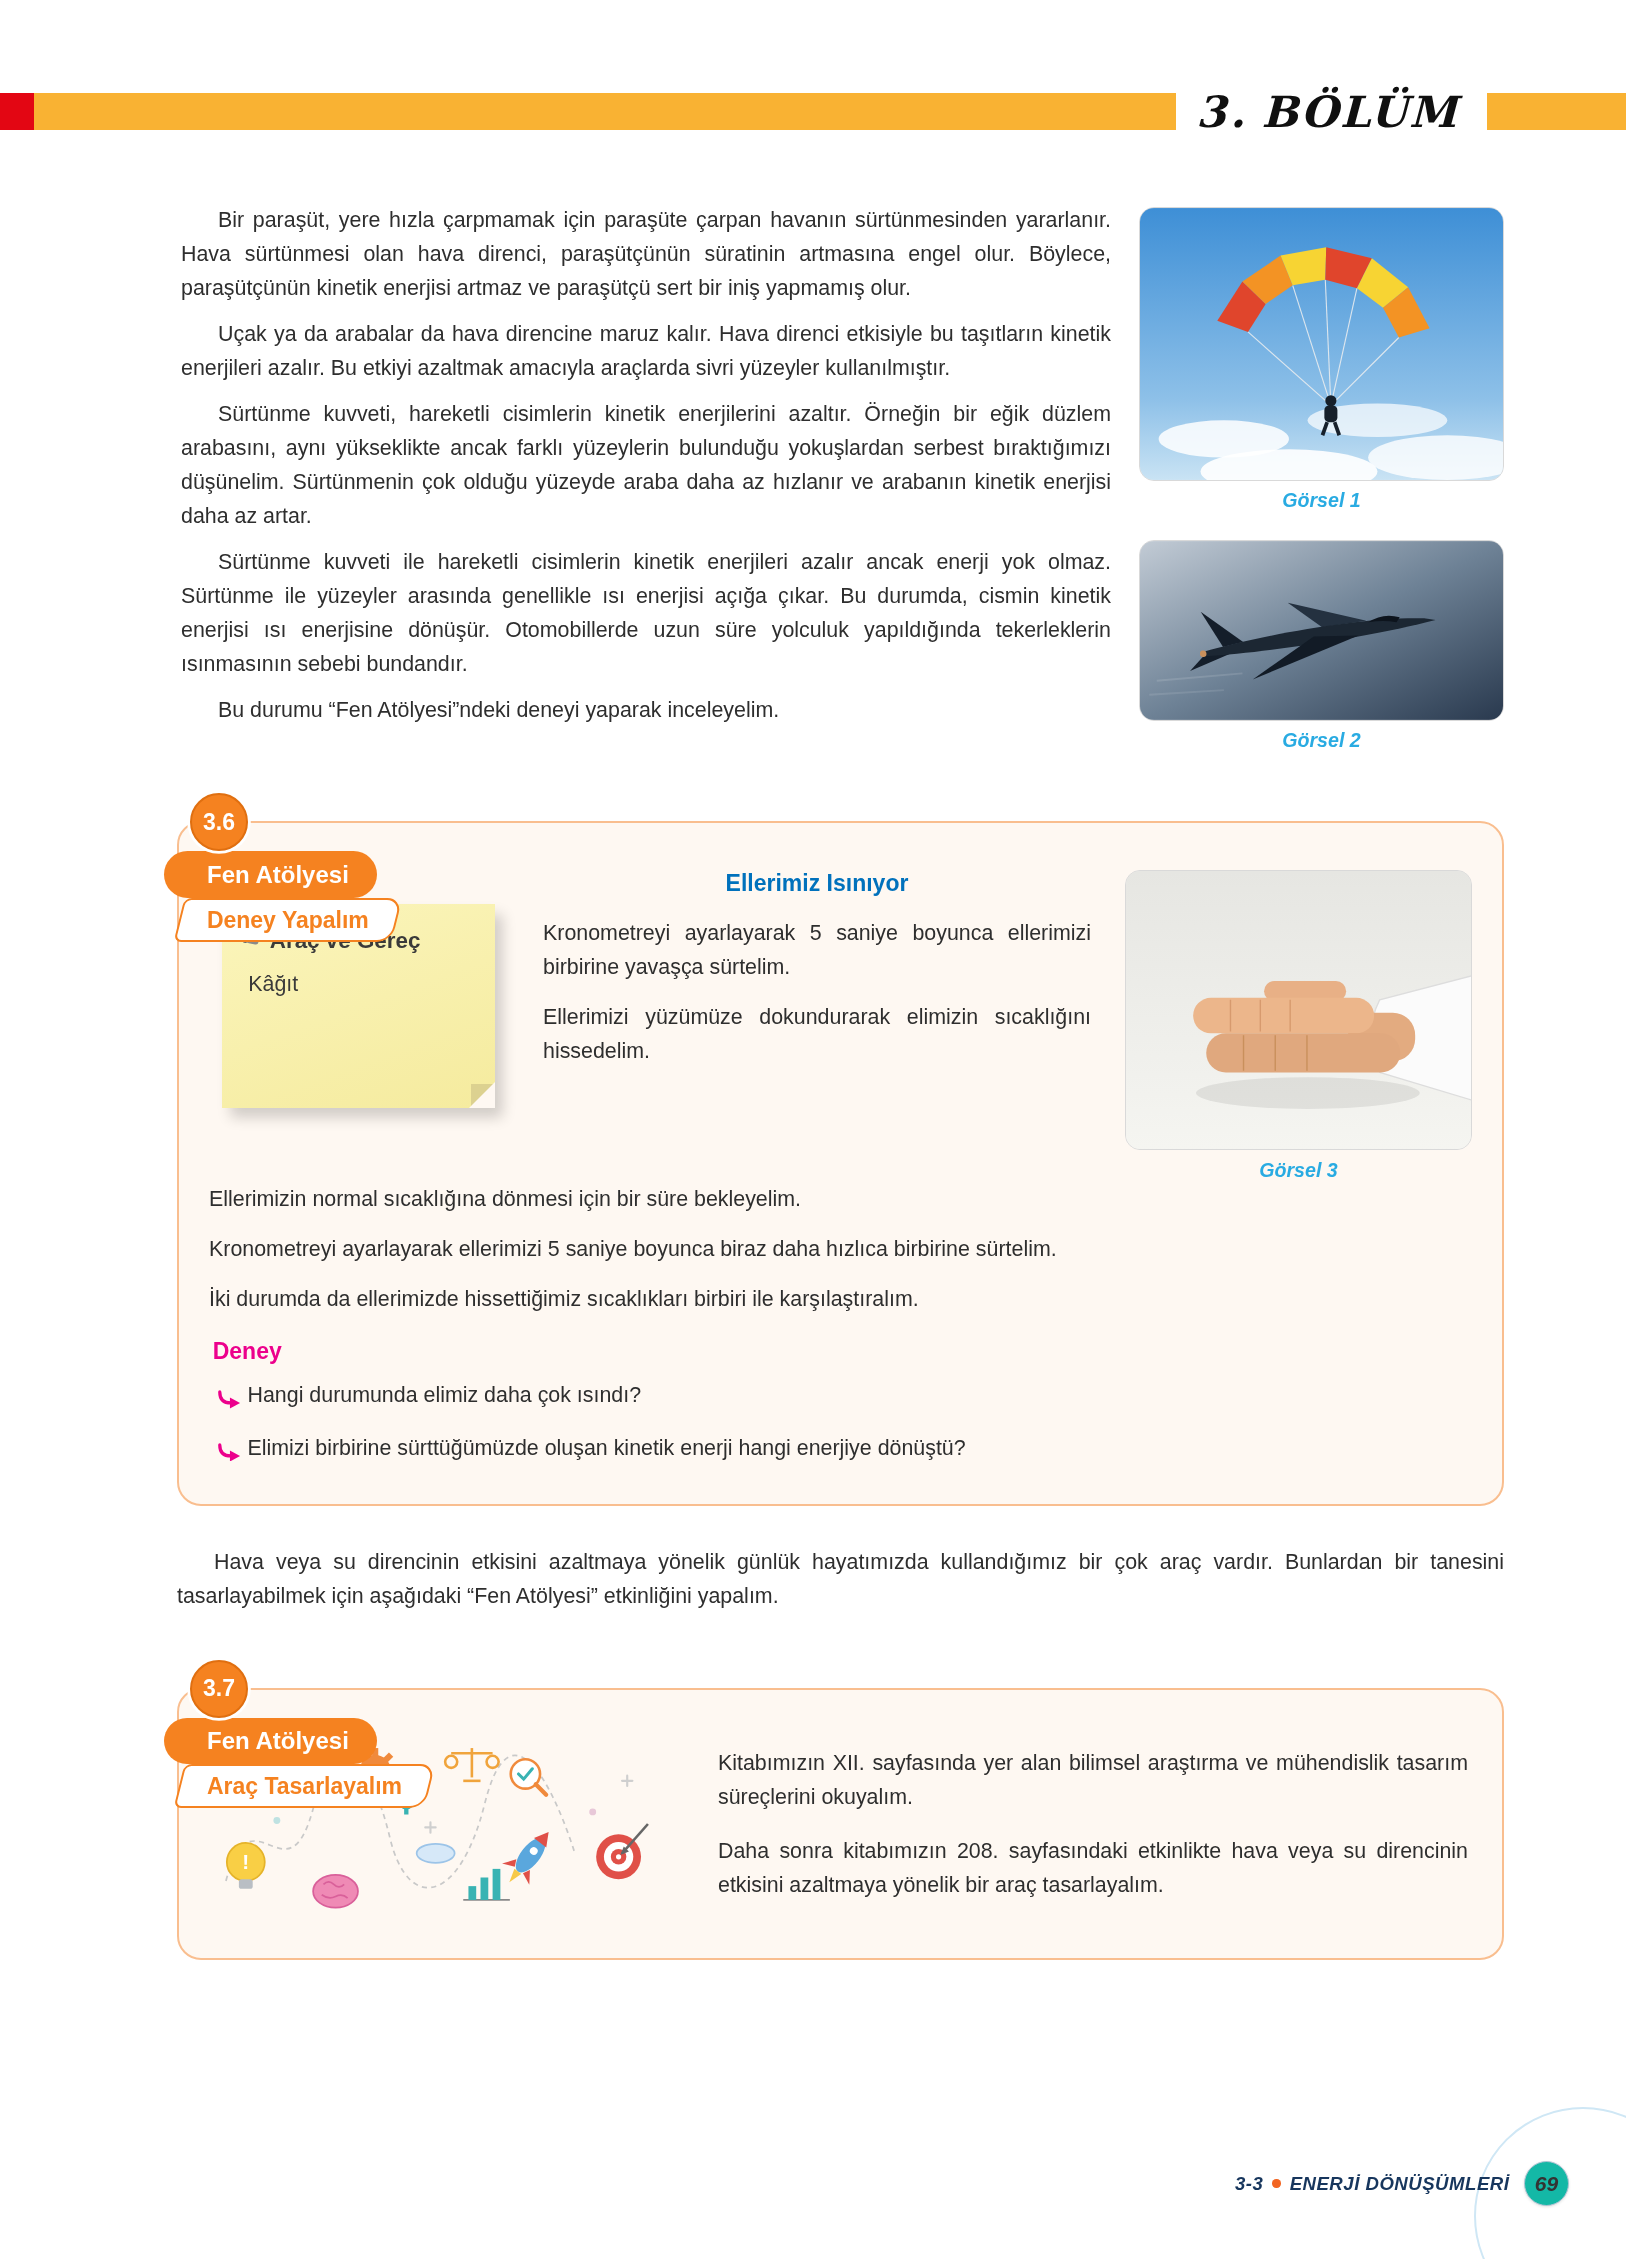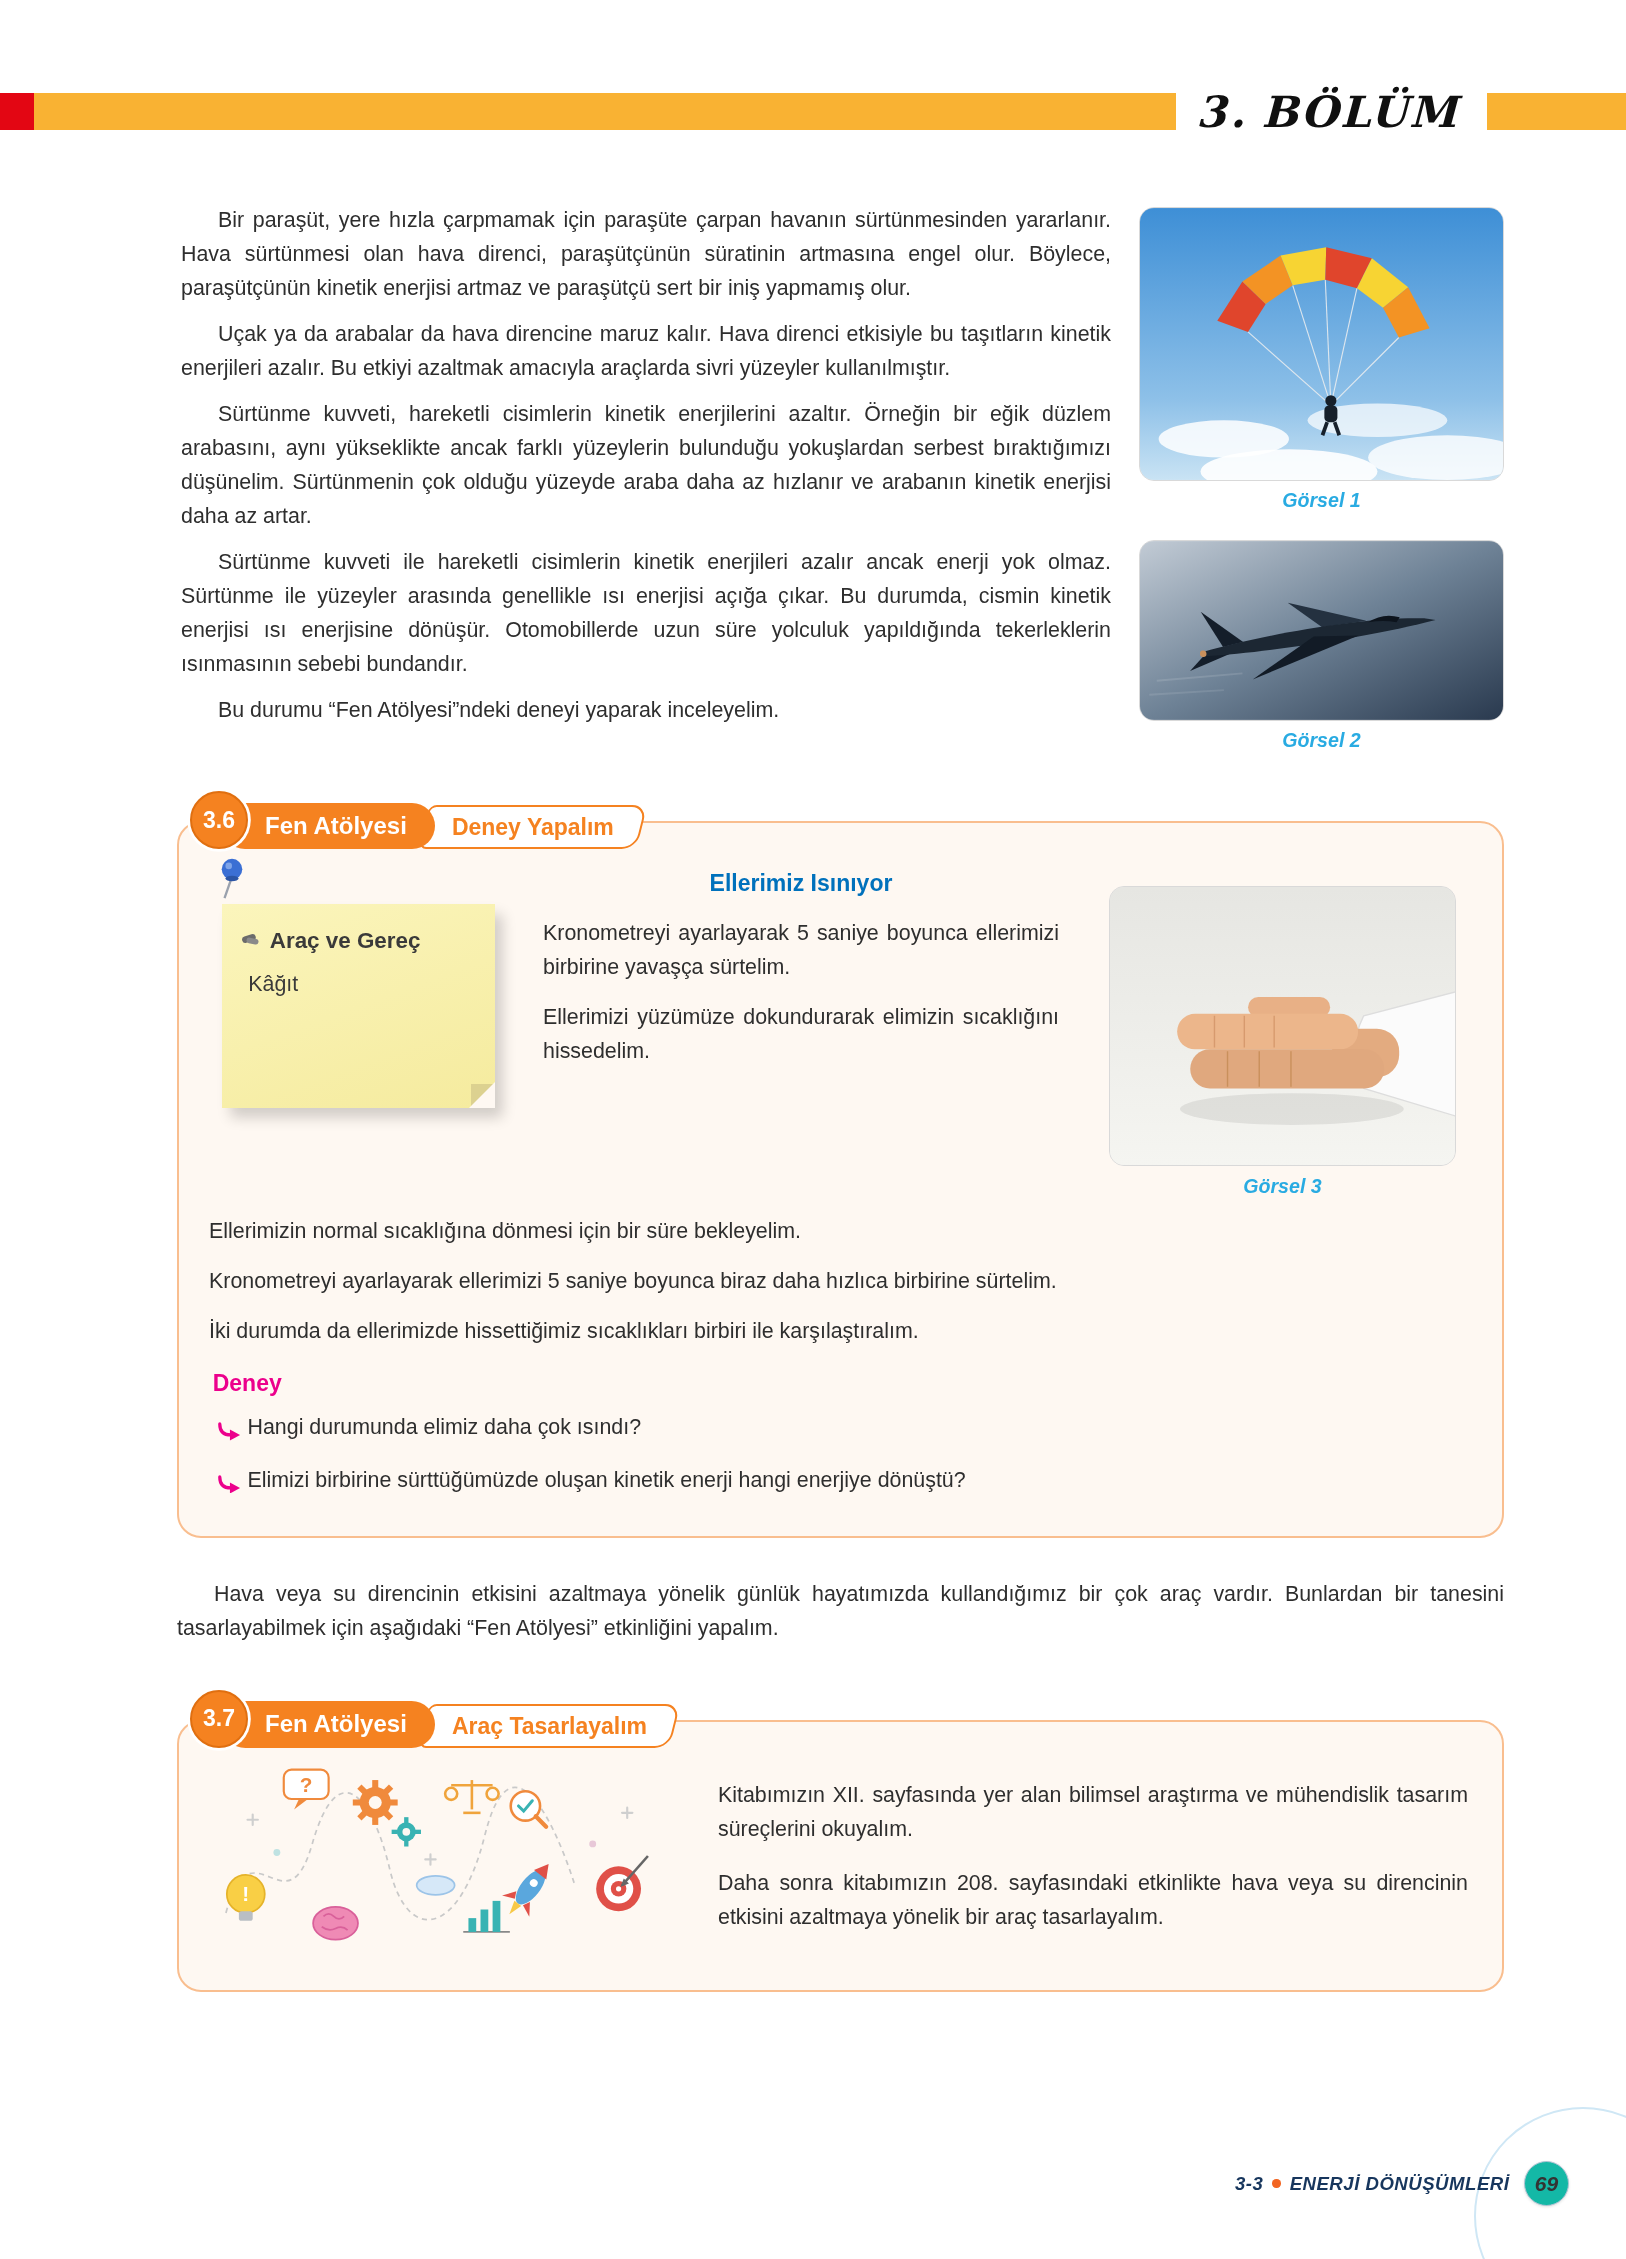--- a/index.html
+++ b/index.html
@@ -24,21 +24,21 @@
   .content { position:absolute; top:203px; left:177px; width:1327px; }
   .body-par { text-align:justify; text-indent:37px; font-size:21.4px; line-height:34px; margin:0 4px 12px; }
   .fig-col { float:right; width:365px; margin:3.7px 0 13px 28px; }
   .fig-col figure { margin:0 0 28px; }
   .photo { border:0.9px solid #d9d9d9; border-radius:15px; overflow:hidden; background:#eee; }
   .photo svg { display:block; }
   .caption { text-align:center; color:#29ABE2; font-weight:700; font-style:italic; font-size:19.6px; margin-top:8.4px; }
 
   
   .activity { clear:both; }
-  .act-header { display:flex; align-items:flex-end; position:relative; z-index:3; margin:47px 0 -28px 13px; height:56px; }
+  .act-header { display:flex; align-items:flex-start; position:relative; z-index:3; margin:47px 0 -28px 13px; height:56px;flex-direction:column; }
   .act-badge {
     width:54px; height:54px; border-radius:50%; background:#F58220; border:2.8px solid #E06F10;
     color:#fff; font-weight:700; font-size:23px; display:flex; align-items:center; justify-content:center;
     z-index:2; box-shadow:0 0 0 2.8px #ffffff; flex:none;
   }
   .act-pill {
     margin-left:-26px; background:#F58220; color:#fff; font-weight:700; font-size:24px;
     padding:9.3px 28px 9.3px 43px; border-radius:28px; z-index:1; white-space:nowrap;
   }
   .act-tab {
@@ -62,21 +62,21 @@
   }
   .sticky-note::before { content:""; position:absolute; right:0; bottom:0; width:0; height:0;
     border-top:24px solid #DCD190; border-right:24px solid transparent; }
   .sticky-note::after { content:""; position:absolute; right:0; bottom:0; width:0; height:0;
     border-bottom:26px solid #FEF8F2; border-left:26px solid transparent; }
   .note-head { display:flex; align-items:center; gap:8.4px; font-weight:700; font-size:22.4px; color:#3a3a3a; }
   .note-item { margin:17px 0 0 9.3px; font-size:21.4px; color:#3a3a3a; }
   .mid-col { flex:1; padding:0 34px 0 54px; }
   .exp-title { color:#0071BC; font-size:23px; font-weight:700; margin:0 0 18.6px; text-align:center; }
   .step { text-align:justify; font-size:21.4px; line-height:34px; margin:0 0 16px; }
-  .fig3 { width:347px; flex:none; margin:16px; }
+  .fig3 { width:347px; flex:none; margin:0; }
   .analiz-heading { color:#EC008C; font-size:23px; font-weight:700; margin:22.4px 0 7.5px 3.7px; }
   .question { display:flex; align-items:flex-start; gap:7px; margin:14px 0 7.5px 7.5px; font-size:21.4px; line-height:32px; }
   .question .q-arrow { flex:none; margin-top:6.5px; }
 
   
   .box37 { display:flex; align-items:center; gap:39px; padding:35px 34px; }
   .illustration { width:466px; height:198px; flex:none; }
   .act37-text { flex:1; }
   .act37-text p { text-align:justify; font-size:21.4px; line-height:34px; margin:0 0 20.5px; }
   .act37-text p:last-child { margin-bottom:0; }

